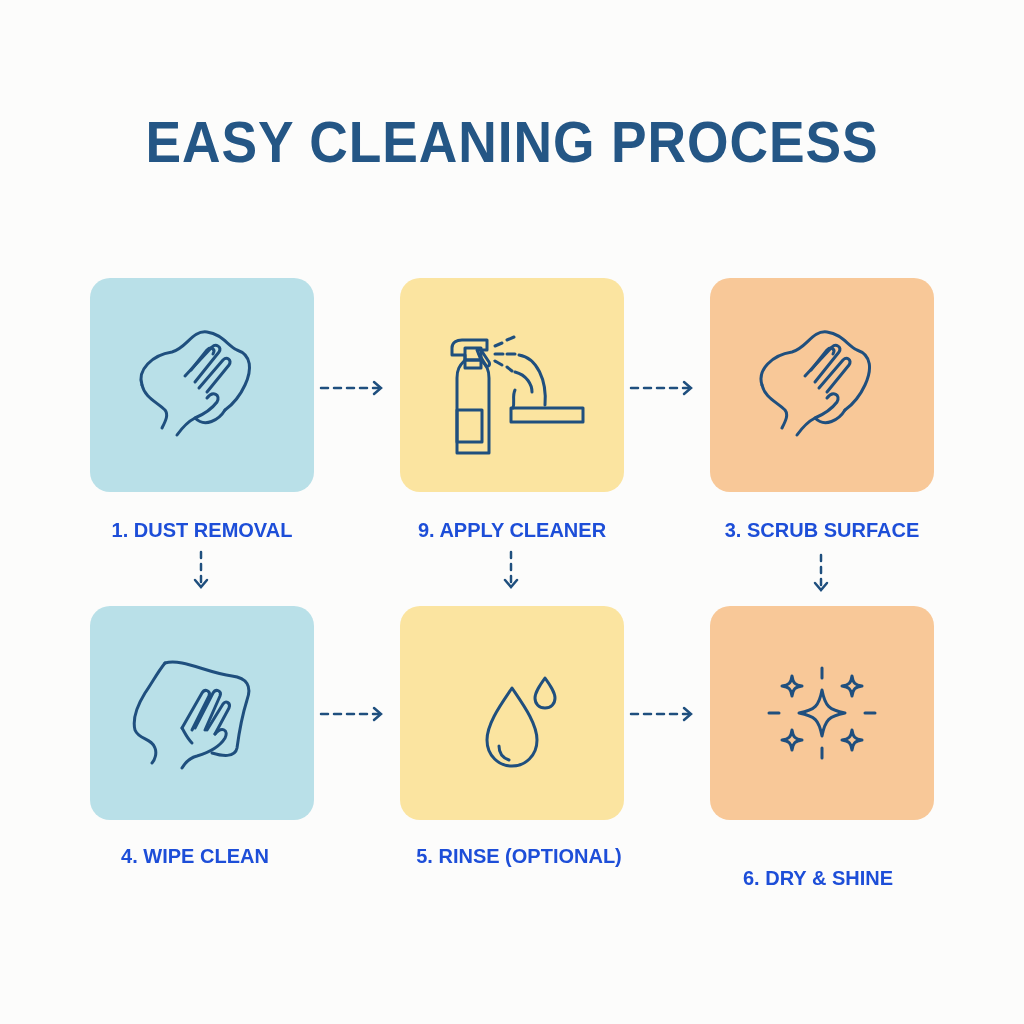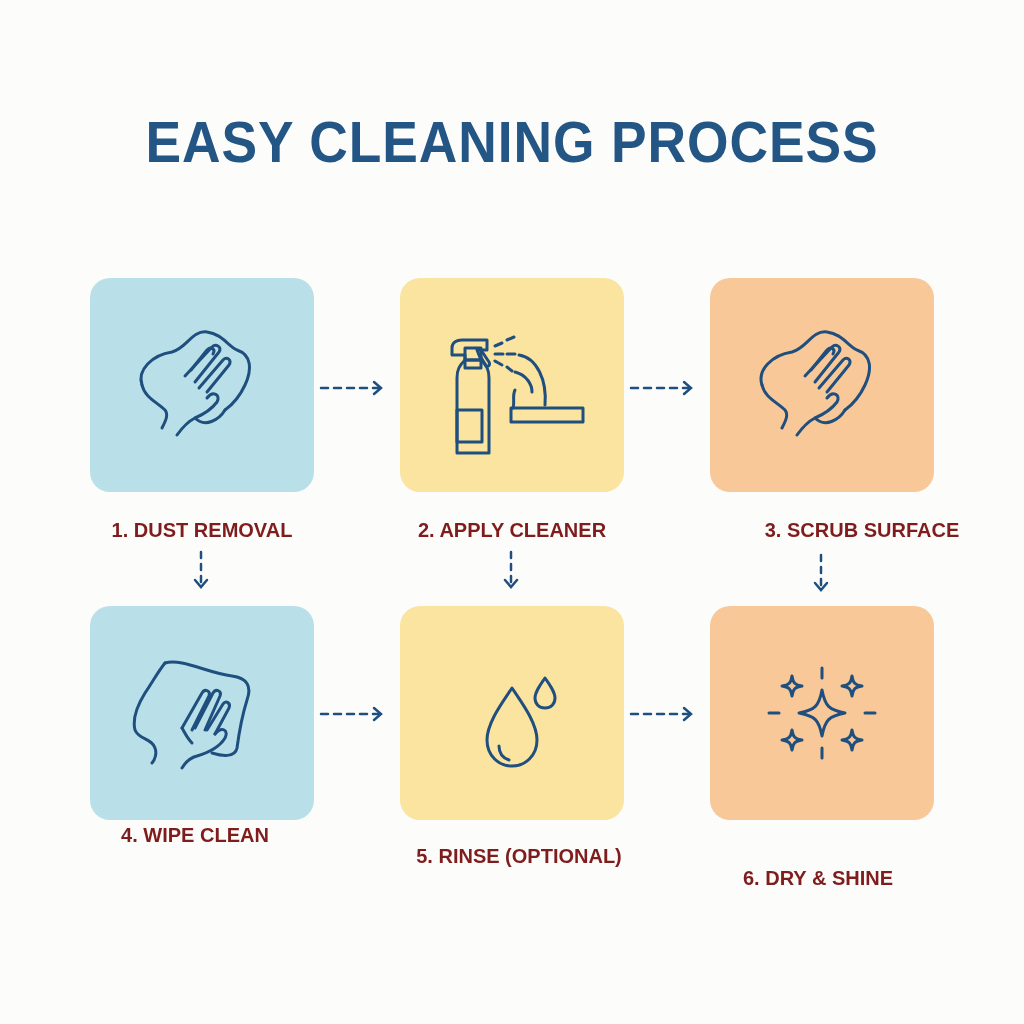--- a/index.html
+++ b/index.html
@@ -14,21 +14,21 @@
     font-size:58px; font-weight:bold; letter-spacing:1px; color:#245685;
     transform:scaleX(0.92);
   }
   .card {
     position:absolute; width:224px; height:214px; border-radius:20px;
     display:flex; align-items:center; justify-content:center;
   }
   .card svg { width:150px; height:150px; }
   .label {
     position:absolute; width:300px; text-align:center;
-    font-size:20px; font-weight:bold; color:#7f1d1d;
+    font-size:20px; font-weight:bold; color:#1d4ed8;
   }
   .arrow-h { position:absolute; width:70px; height:16px; }
   .arrow-v { position:absolute; width:16px; height:40px; }
 </style>
 </head>
 <body>
 
 <div class="title">EASY CLEANING PROCESS</div>
 
 <div class="card" style="left:90px;top:278px;background:#b9e0e8;">
@@ -77,22 +77,22 @@
     <path d="M15 75 C18 88 30 92 38 100 C42 105 38 112 35 118"></path>
     <path d="M58 66 L85 37 C89 33 95 37 92 42 L68 72"></path>
     <path d="M72 78 L96 50 C100 46 105 50 102 55 L80 82"></path>
     <path d="M64 60 L80 40 C84 36 89 39 86 44"></path>
     <path d="M80 88 C86 80 94 85 90 92 C84 100 75 105 68 108 C60 112 55 118 50 125"></path>
     <path d="M68 108 C78 118 92 110 98 100"></path>
   </svg>
 </div>
 
 <div class="label" style="left:52px;top:519px;">1. DUST REMOVAL</div>
-<div class="label" style="left:362px;top:519px;">2. APPLY CLEANER</div>
-<div class="label" style="left:712px;top:519px;">3. SCRUB SURFACE</div>
+<div class="label" style="left:362px;top:519px;">9. APPLY CLEANER</div>
+<div class="label" style="left:672px;top:519px;">3. SCRUB SURFACE</div>
 
 <svg class="arrow-v" style="left:193px;top:550px;" viewBox="0 0 16 40" fill="none" stroke="#1f4f7e" stroke-width="2.5" stroke-linecap="round">
   <line x1="8" y1="2" x2="8" y2="34" stroke-dasharray="6 6"></line>
   <polyline points="2,30 8,37 14,30"></polyline>
 </svg>
 <svg class="arrow-v" style="left:503px;top:550px;" viewBox="0 0 16 40" fill="none" stroke="#1f4f7e" stroke-width="2.5" stroke-linecap="round">
   <line x1="8" y1="2" x2="8" y2="34" stroke-dasharray="6 6"></line>
   <polyline points="2,30 8,37 14,30"></polyline>
 </svg>
 <svg class="arrow-v" style="left:813px;top:553px;" viewBox="0 0 16 40" fill="none" stroke="#1f4f7e" stroke-width="2.5" stroke-linecap="round">
@@ -135,15 +135,15 @@
     <path d="M105 38 C106 45 108 47 115 48 C108 49 106 51 105 58 C104 51 102 49 95 48 C102 47 104 45 105 38 Z"></path>
     <path d="M45 92 C46 99 48 101 55 102 C48 103 46 105 45 112 C44 105 42 103 35 102 C42 101 44 99 45 92 Z"></path>
     <path d="M105 92 C106 99 108 101 115 102 C108 103 106 105 105 112 C104 105 102 103 95 102 C102 101 104 99 105 92 Z"></path>
     <line x1="75" y1="30" x2="75" y2="40"></line>
     <line x1="75" y1="110" x2="75" y2="120"></line>
     <line x1="22" y1="75" x2="32" y2="75"></line>
     <line x1="118" y1="75" x2="128" y2="75"></line>
   </svg>
 </div>
 
-<div class="label" style="left:45px;top:824px;">4. WIPE CLEAN</div>
+<div class="label" style="left:45px;top:845px;">4. WIPE CLEAN</div>
 <div class="label" style="left:369px;top:845px;text-align:center;">5. RINSE (OPTIONAL)</div>
 <div class="label" style="left:668px;top:867px;">6. DRY &amp; SHINE</div>
 
 </body></html>

